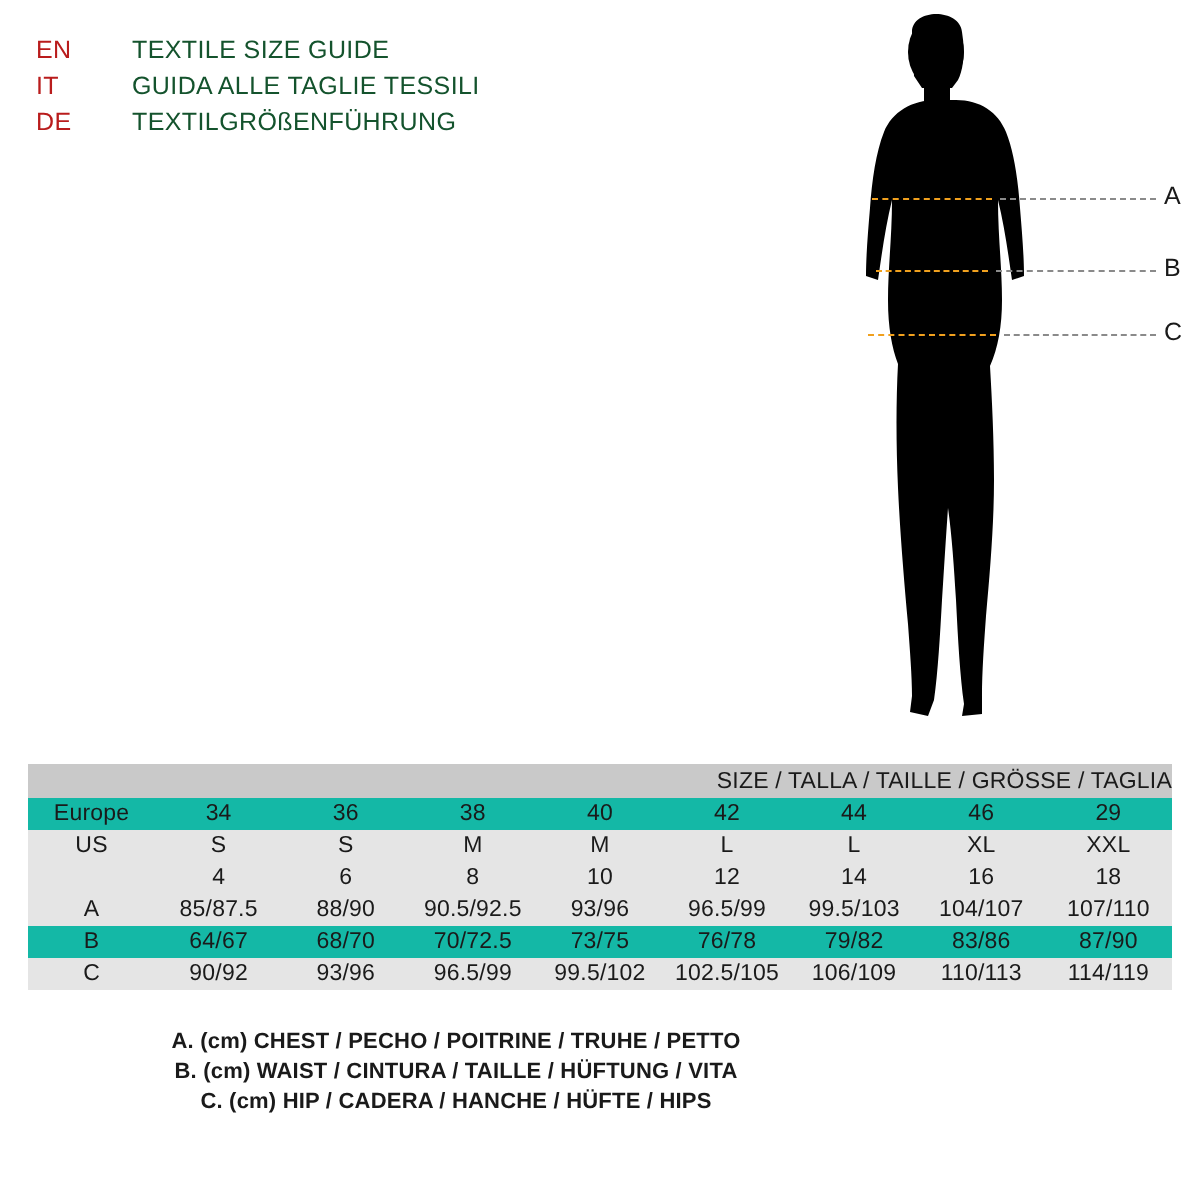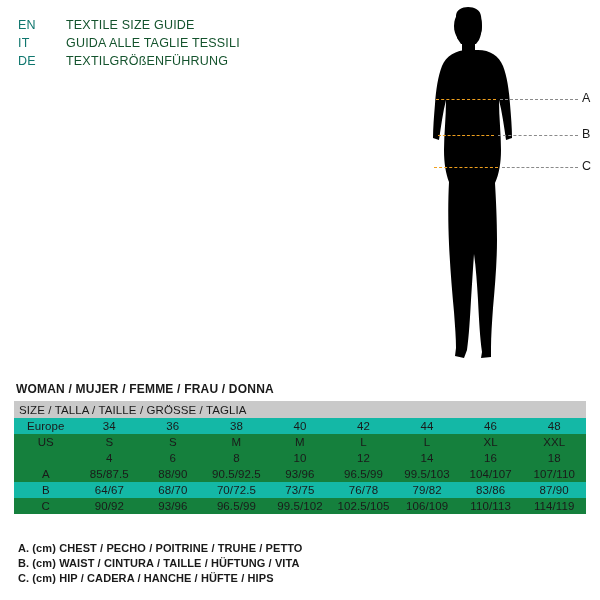--- a/index.html
+++ b/index.html
@@ -30,21 +30,21 @@
   .lang-row {
     display: flex;
     align-items: baseline;
     height: 18px;
     line-height: 18px;
   }
   .lang-code {
     width: 32px;
     font-size: 12.5px;
     letter-spacing: 0.2px;
-    color: #0f766e;
+    color: #b91c1c;
   }
   .lang-text {
     font-size: 12.5px;
     letter-spacing: 0.2px;
     color: #14532d;
     margin-left: 16px;
   }
 
   
   .figure-area {
@@ -103,38 +103,39 @@
     letter-spacing: 0.1px;
   }
   td.label-cell {
     text-align: left;
     padding-left: 5px;
     width: 86px;
   }
   tr.header-row td {
     background: #c9c9c9;
     font-weight: normal;
-    text-align: left;
+    text-align: right;
     padding-left: 5px;
     height: 17px;
     font-size: 11.5px;
   }
   tr.shade td {
-    background: #15803d;
+    background: #e5e5e5;
   }
   tr.plain td {
     background: #14b8a6;
   }
 
   
   .footnotes {
     position: absolute;
     left: 18px;
-    top: 541px;
+    top: 514px;
     width: 420px;
+    text-align: center;
   }
   .footnote {
     font-size: 11px;
     font-weight: bold;
     line-height: 15px;
     letter-spacing: 0.1px;
     color: #1a1a1a;
   }
 </style>
 </head>
@@ -203,37 +204,36 @@
     <div class="measure-line" style="left:78px; top:135px; width:56px;"></div>
     <div class="measure-line grey" style="left:138px; top:135px; width:80px;"></div>
     <span class="measure-label" style="left:222px; top:127px;">B</span>
 
     <div class="measure-line" style="left:74px; top:167px; width:64px;"></div>
     <div class="measure-line grey" style="left:142px; top:167px; width:76px;"></div>
     <span class="measure-label" style="left:222px; top:159px;">C</span>
   </div>
 
   <div class="table-wrap">
-    <div class="woman-title">WOMAN / MUJER / FEMME / FRAU / DONNA</div>
     <table class="size-table">
       <tbody>
         <tr class="header-row">
           <td colspan="9">SIZE / TALLA / TAILLE / GRÖSSE / TAGLIA</td>
         </tr>
 
         <tr class="plain">
           <td class="label-cell">Europe</td>
           <td>34</td>
           <td>36</td>
           <td>38</td>
           <td>40</td>
           <td>42</td>
           <td>44</td>
           <td>46</td>
-          <td>48</td>
+          <td>29</td>
         </tr>
 
         <tr class="shade">
           <td class="label-cell">US</td>
           <td>S</td>
           <td>S</td>
           <td>M</td>
           <td>M</td>
           <td>L</td>
           <td>L</td>

